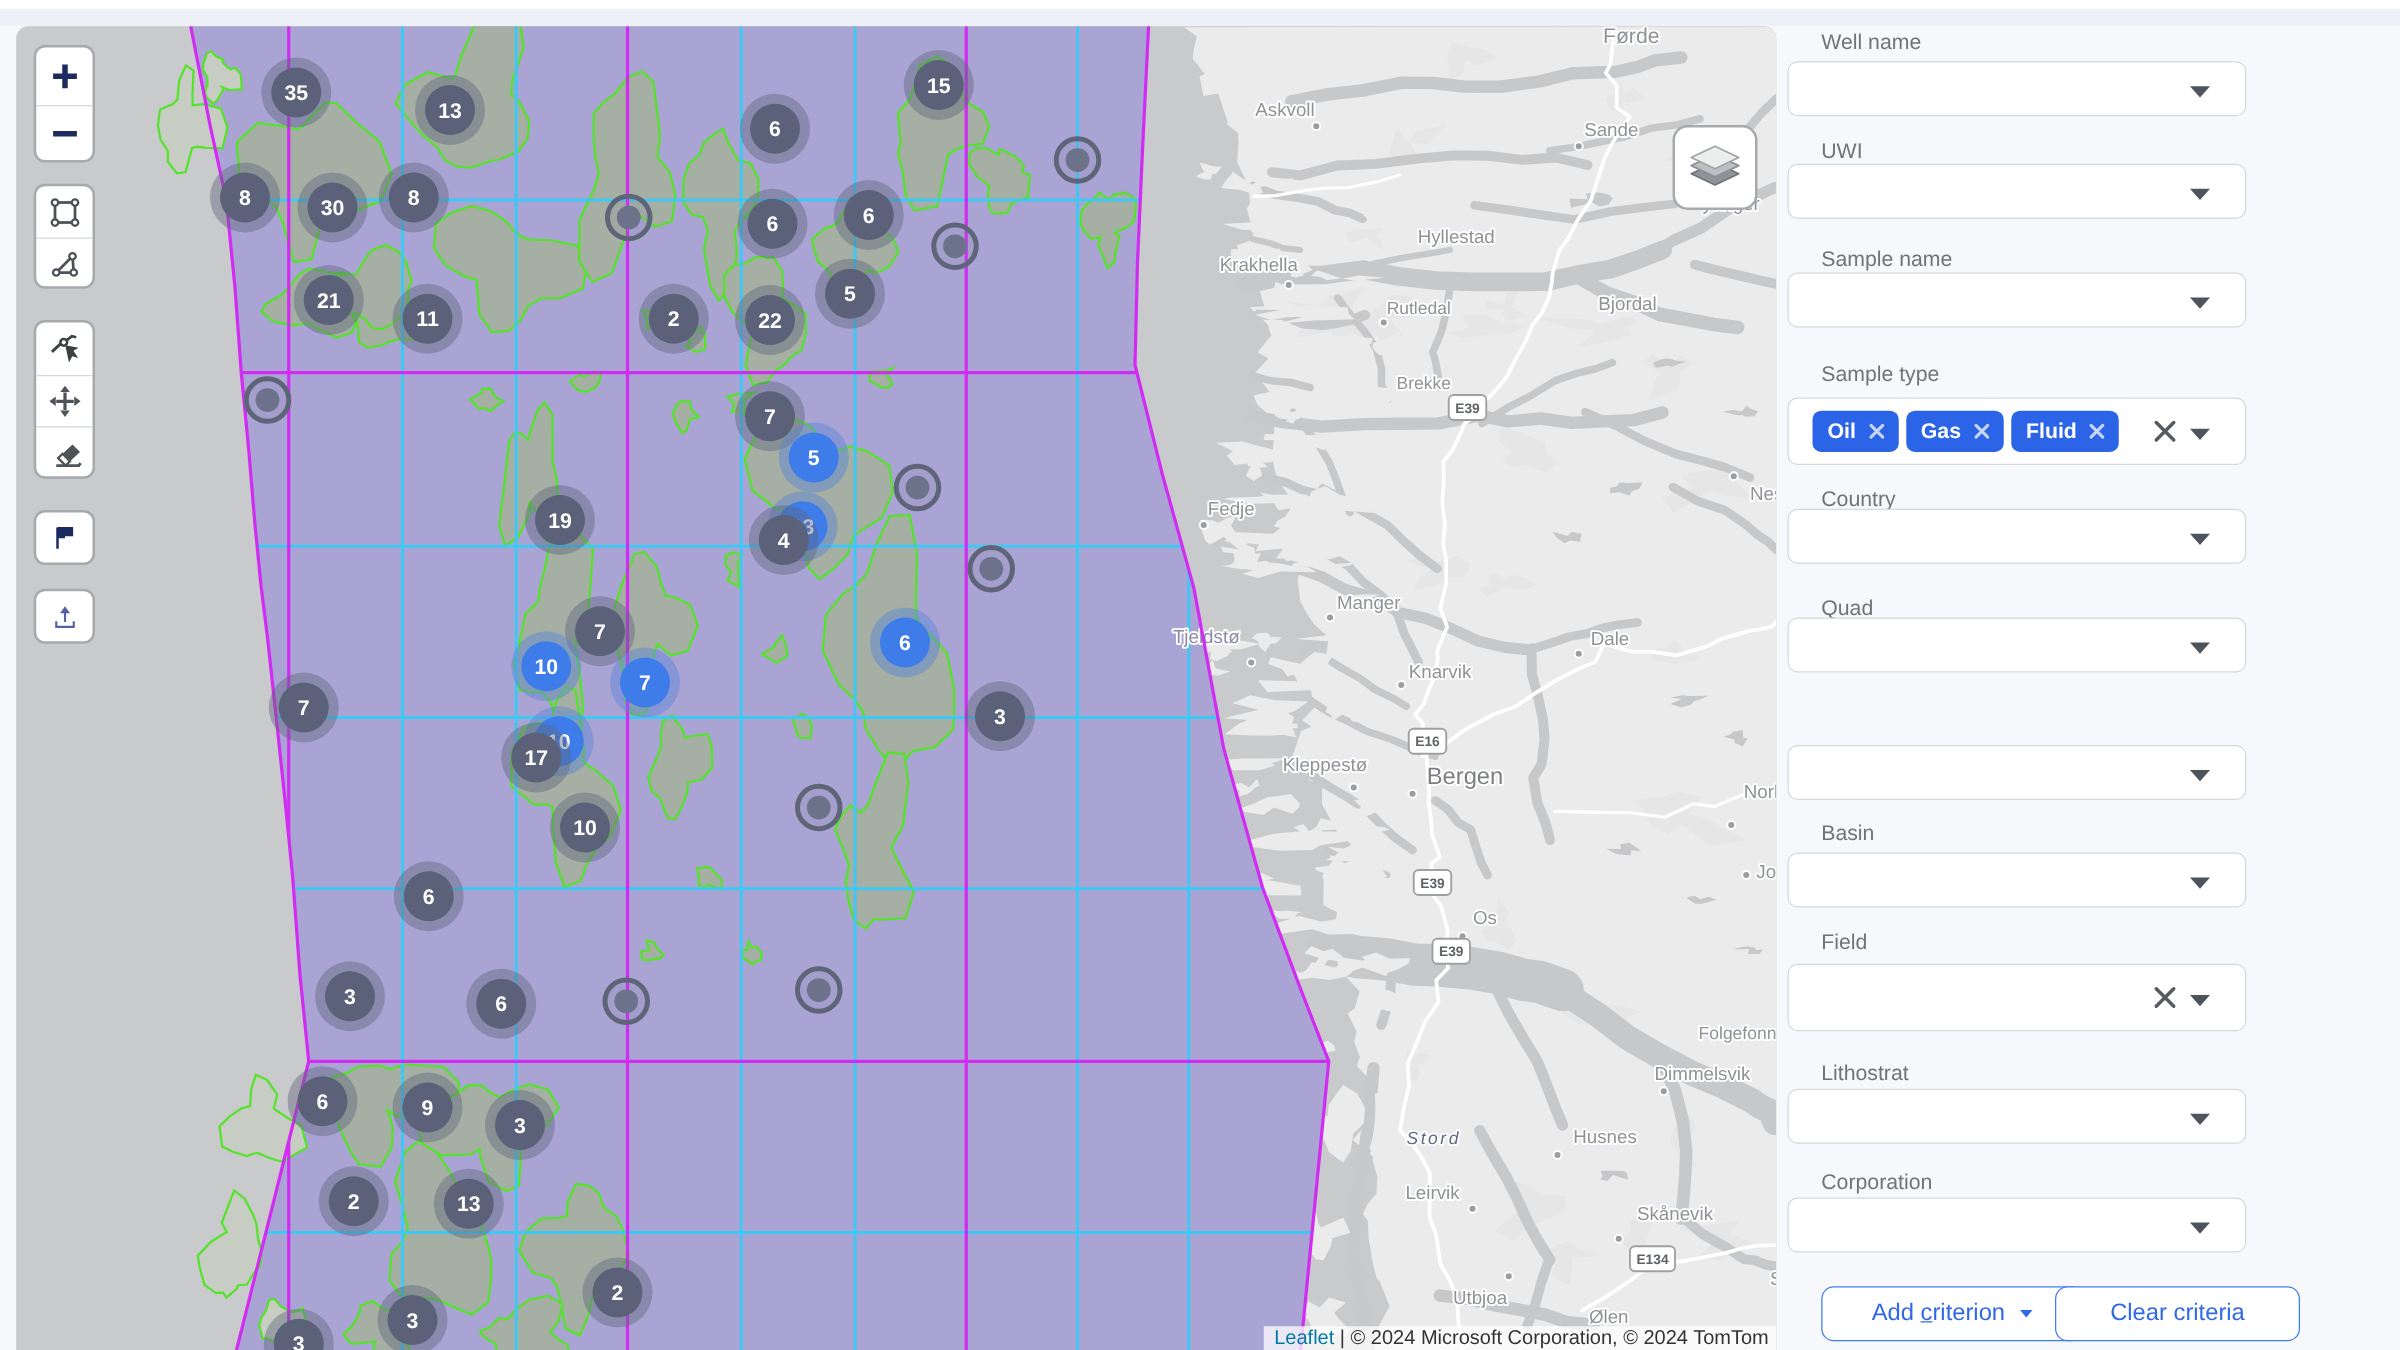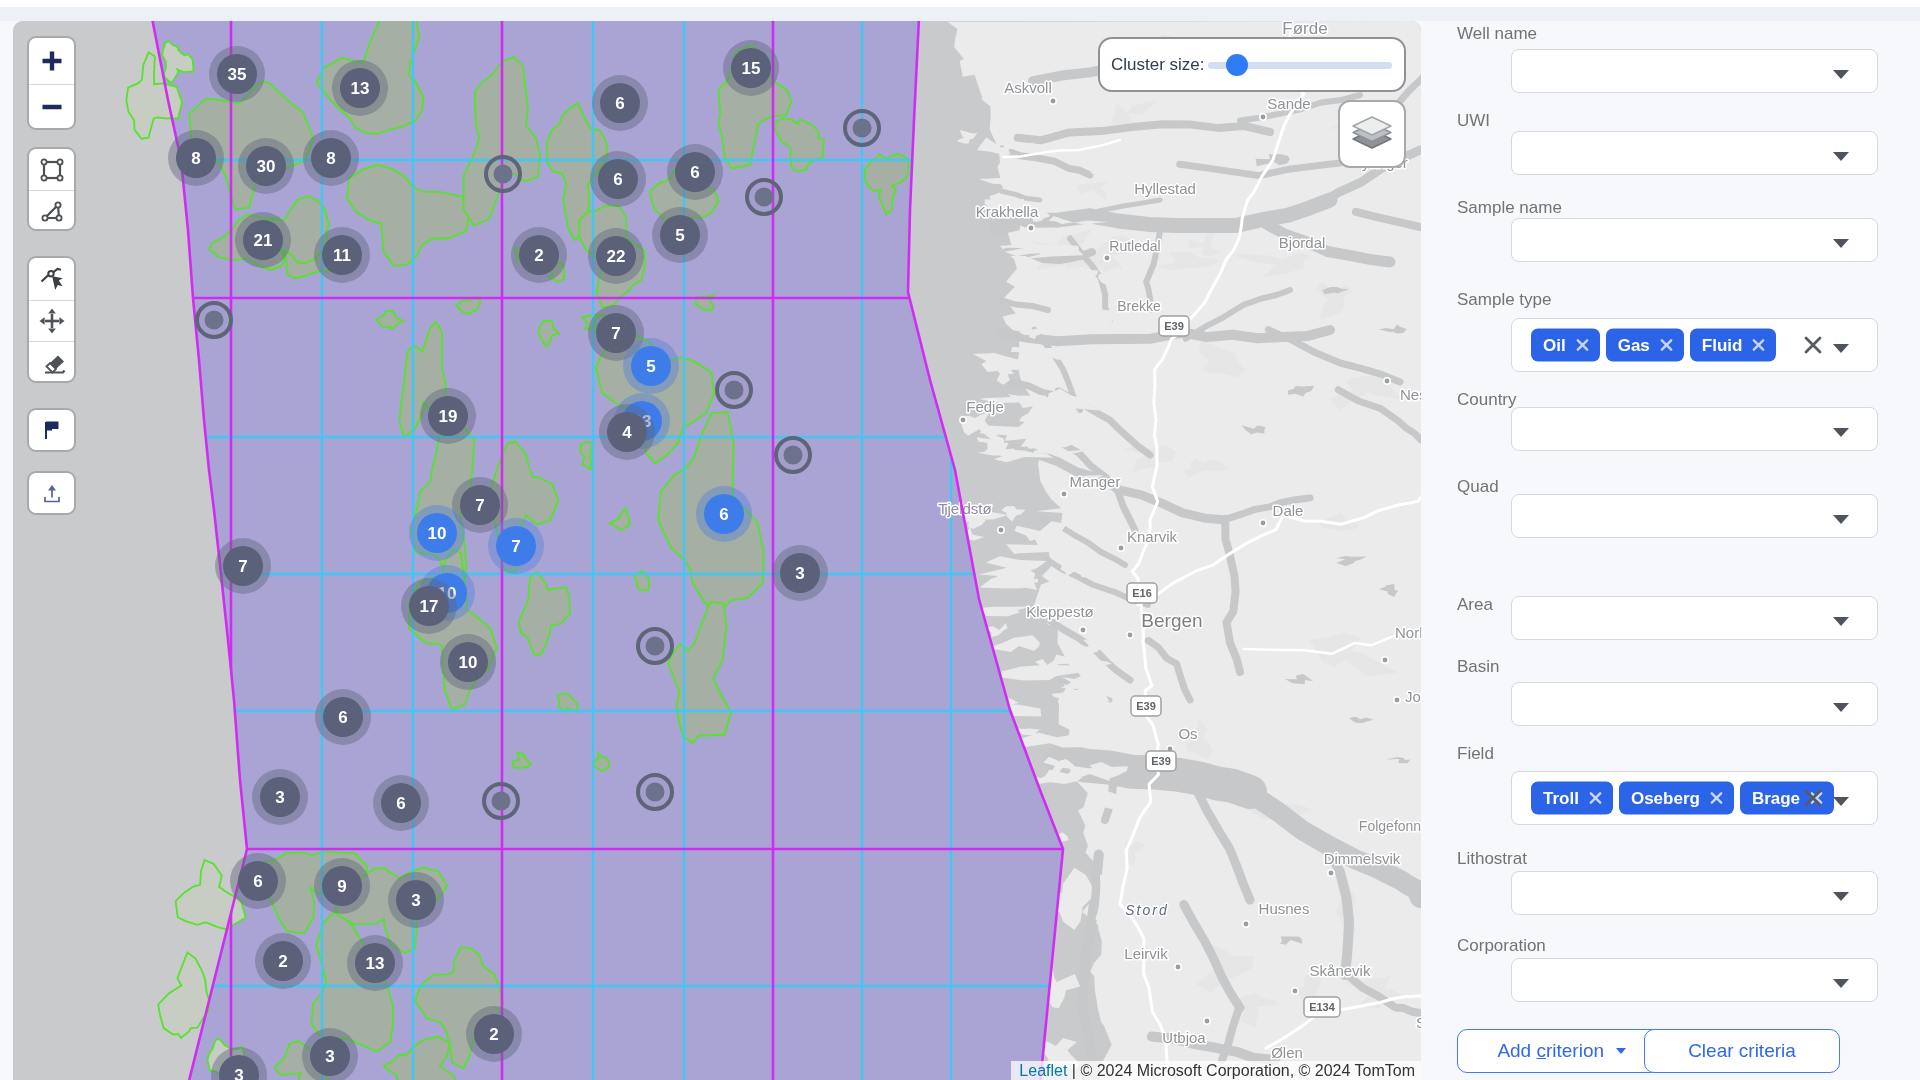--- a/index.html
+++ b/index.html
@@ -6,21 +6,21 @@
 #topwhite { position:absolute; left:0; top:0; width:1920px; height:7px; background:#fff; }
 #map { position:absolute; left:13px; top:21px; width:1408px; height:1059px;
   border-radius:10px 10px 0 0; overflow:hidden; background:#c9cacb; }
 .lctl { position:absolute; background:#fff; border:2px solid #a7aaad; border-radius:9px; }
 .lbtn { position:relative; width:100%; display:flex; align-items:center; justify-content:center; }
 .lbtn + .lbtn { border-top:1px solid #d5d7d9; }
 #attrib { position:absolute; right:0px; bottom:0px; height:19px; background:rgba(255,255,255,0.75);
   font-size:16px; color:#333; padding:0 6px 0 8px; white-space:nowrap; line-height:19px; }
 #attrib a { color:#0078a8; text-decoration:none; }
 .flabel { position:absolute; left:1457px; font-size:17px; color:#737373; }
-.fbox { position:absolute; left:1511px; width:367px; background:#fff; border:1px solid #d3d9df;
+.fbox { position:absolute; left:1430px; width:367px; background:#fff; border:1px solid #d3d9df;
   border-radius:8px; }
 .caret { position:absolute; right:25px; }
 .chiprow { position:absolute; left:19px; top:50%; transform:translateY(-50%); display:flex; gap:6px; }
 .chip { display:flex; align-items:center; background:#2c64e8; color:#fff; font-size:17px;
   font-weight:700; border-radius:7px; padding:5px 10px 5px 12px; height:33px; }
 .btn { position:absolute; top:1029px; height:44px; border:1.5px solid #417df0; border-radius:10px;
   background:#fff; color:#3069e8; font-size:19px; display:flex; align-items:center; justify-content:center; }
 </style></head>
 <body>
 <div id="topwhite"></div>
@@ -546,25 +546,20 @@
     <div class="lbtn" style="height:40px">
         <svg width="26" height="26" viewBox="0 0 26 26">
           <g stroke="#5561a0" stroke-width="1.7" fill="none">
             <path d="M6 17 L6 21.5 L20 21.5 L20 17"></path>
             <path d="M13 17.5 L13 8"></path>
           </g>
           <path d="M9 10.5 L13 5 L17 10.5 Z" fill="#5561a0"></path>
         </svg>
       </div>
   </div>
-  <div class="lctl" style="left:1085px;top:16px;width:308px;height:55px;border-radius:14px;border-color:#8e9296">
-    <div style="position:absolute;left:11px;top:0;height:51px;line-height:51px;font-size:17px;color:#323c4e">Cluster size:</div>
-    <div style="position:absolute;left:108px;right:12px;top:23px;height:7px;border-radius:4px;background:#d3dff1"></div>
-    <div style="position:absolute;left:126px;top:15px;width:22px;height:22px;border-radius:50%;background:#2e7bf6"></div>
-  </div>
   <div class="lctl" style="left:1325px;top:79px;width:68px;height:68px;border-radius:12px;display:flex;align-items:center;justify-content:center">
       <svg width="48" height="42" viewBox="0 0 48 42">
         <g stroke-linejoin="round">
           <path d="M24 17 L5 26 L24 35 L43 26 Z" fill="#8f9296" stroke="#717478" stroke-width="1.4"></path>
           <path d="M24 10.5 L5 19.5 L24 28.5 L43 19.5 Z" fill="#bdc0c3" stroke="#8f9296" stroke-width="1.4"></path>
           <path d="M24 4 L5 13 L24 22 L43 13 Z" fill="#eceded" stroke="#a2a5a8" stroke-width="1.4"></path>
         </g>
       </svg>
     </div>
   <div id="attrib"><a>Leaflet</a> | © 2024 Microsoft Corporation, © 2024 TomTom</div>
@@ -626,31 +621,20 @@
       </svg></span>
   </div>
 <div class="flabel" style="top:657px">Basin</div>
 <div class="fbox" style="top:682px;height:44px">
     <span class="caret" style="top:16px"><svg width="22" height="12" viewBox="0 0 22 12">
         <path d="M3 2 L11 11 L19 2 Z" fill="#4d545c"></path>
       </svg></span>
   </div>
 <div class="flabel" style="top:744px">Field</div>
 <div class="fbox" style="top:771px;height:54px">
-    <div class="chiprow">
-      <span class="chip">Troll<svg width="15" height="15" viewBox="0 0 16 16" style="margin-left:9px">
-          <path d="M3 3 L13 13 M13 3 L3 13" stroke="#c8d5f7" stroke-width="2.6" stroke-linecap="round"></path>
-        </svg></span>
-      <span class="chip">Oseberg<svg width="15" height="15" viewBox="0 0 16 16" style="margin-left:9px">
-          <path d="M3 3 L13 13 M13 3 L3 13" stroke="#c8d5f7" stroke-width="2.6" stroke-linecap="round"></path>
-        </svg></span>
-      <span class="chip">Brage<svg width="15" height="15" viewBox="0 0 16 16" style="margin-left:9px">
-          <path d="M3 3 L13 13 M13 3 L3 13" stroke="#c8d5f7" stroke-width="2.6" stroke-linecap="round"></path>
-        </svg></span>
-    </div>
     <svg width="24" height="24" viewBox="0 0 24 24" style="position:absolute;right:52px;top:50%;margin-top:-12px">
       <path d="M5 5 L19 19 M19 5 L5 19" stroke="#565b62" stroke-width="2.8" stroke-linecap="round"></path>
     </svg>
     <span class="caret" style="top:21px"><svg width="22" height="12" viewBox="0 0 22 12">
         <path d="M3 2 L11 11 L19 2 Z" fill="#4d545c"></path>
       </svg></span>
   </div>
 <div class="flabel" style="top:849px">Lithostrat</div>
 <div class="fbox" style="top:871px;height:44px">
     <span class="caret" style="top:16px"><svg width="22" height="12" viewBox="0 0 22 12">

